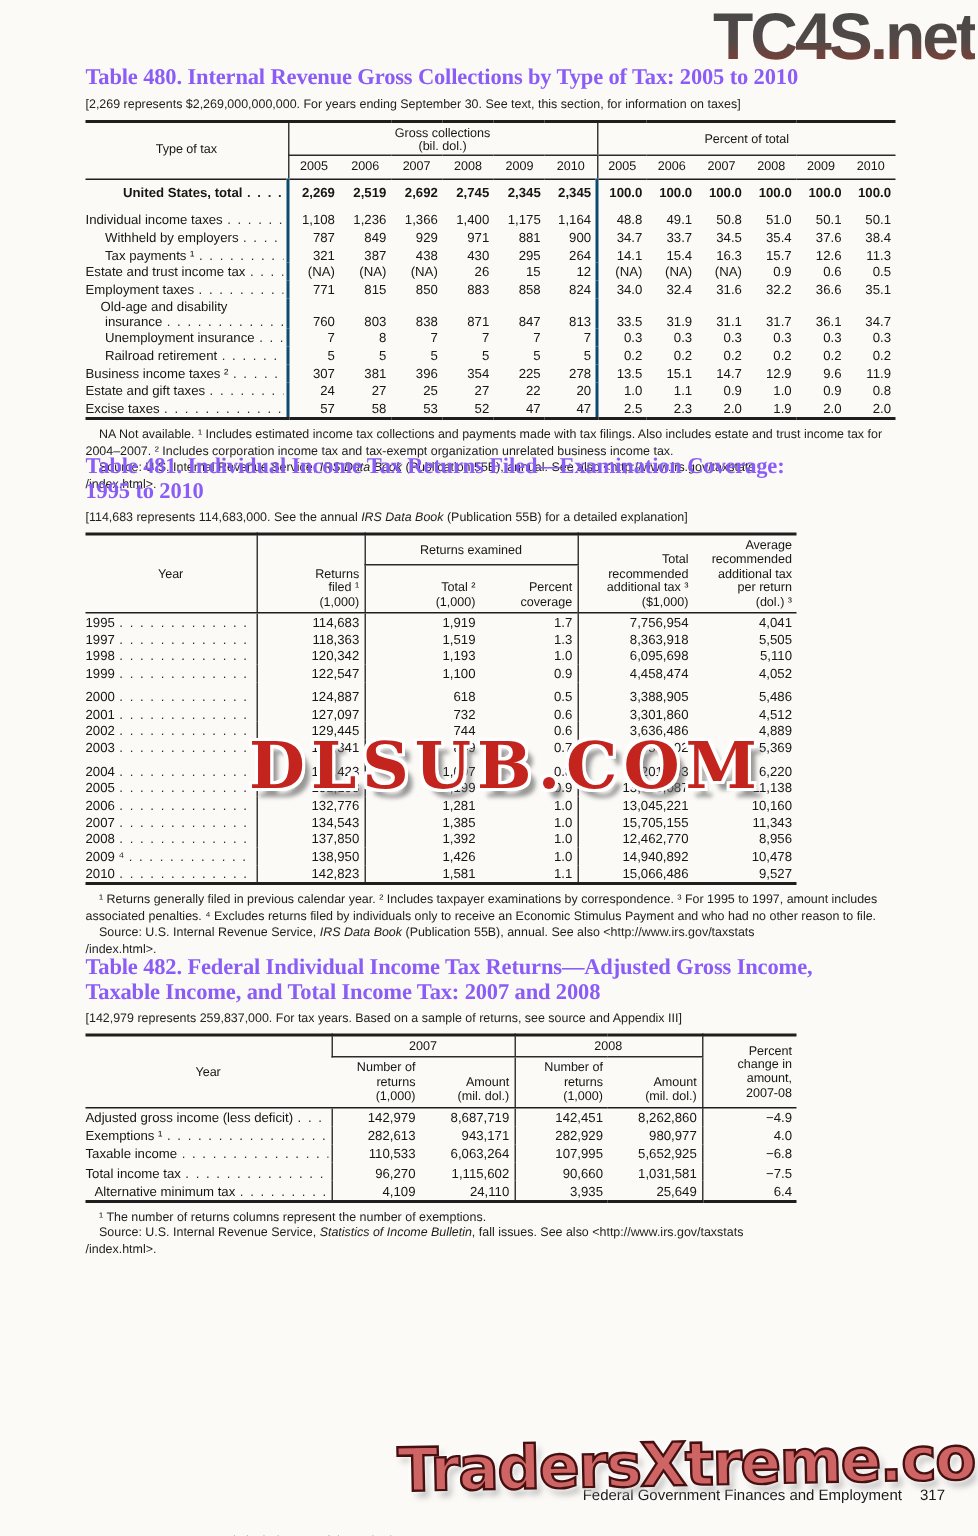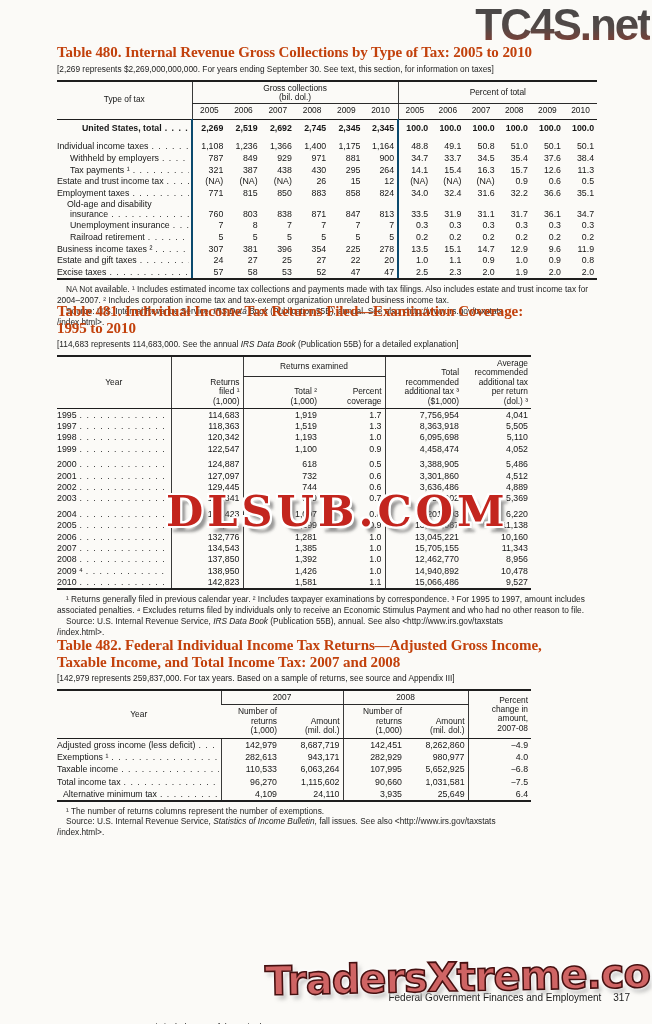--- a/index.html
+++ b/index.html
@@ -10,21 +10,21 @@
     -webkit-font-smoothing:antialiased;
   }
   .tblock{position:absolute;left:57px;width:540px;}
   #b480{top:44px;}
   #b481{top:303px;}
   #b482{top:637px;}
 
   .ttl{
     font-family:"Liberation Serif",serif;font-weight:700;
     font-size:15px;line-height:16.5px;letter-spacing:-.1px;
-    margin:0;white-space:pre-line;color:#c2410c;
+    margin:0;white-space:pre-line;color:#8b5cf6;
   }
   .bracket{font-size:8.3px;line-height:10px;margin:3px 0 0;color:#222;}
 
   table{border-collapse:collapse;table-layout:fixed;font-size:8.8px;color:#161616;margin-top:6px;}
   #t480-table{width:540px;}
   #t481-table,#t482-table{width:474px;}
   table{border-top:2px solid #1e1e1e;}
 
   th{font-weight:normal;font-size:8.4px;line-height:9.4px;white-space:pre-line;padding:2px 3px 2px 0;}
   .sh{text-align:center;vertical-align:middle;padding:2px 2px;}

